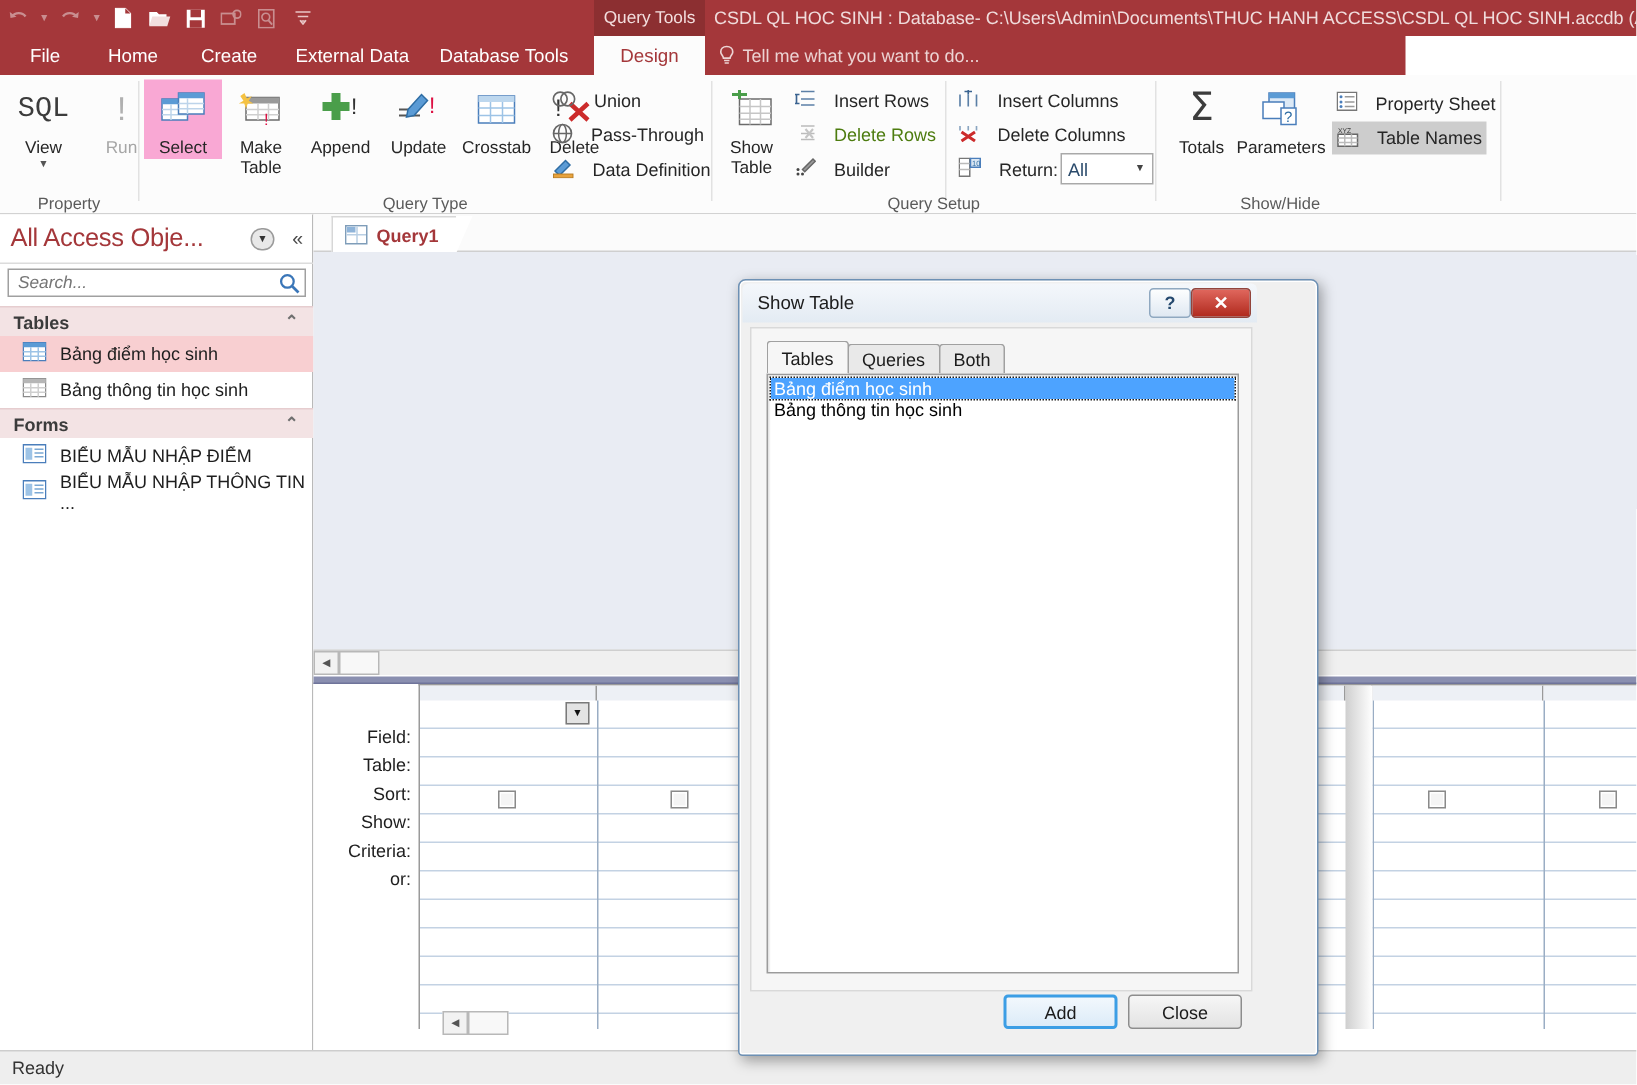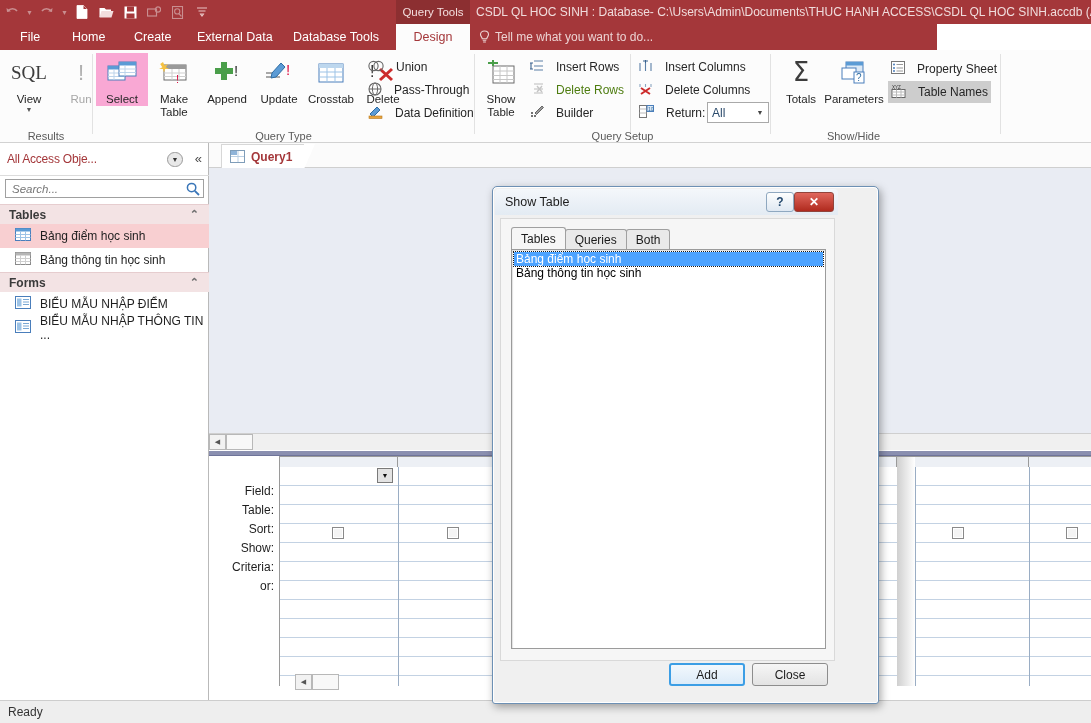--- a/index.html
+++ b/index.html
@@ -91,21 +91,21 @@
   
   .navpane {
     position: absolute; top: 0; left: 0; width: 209px; height: 557px;
     background: #ffffff; border-right: 1px solid #b9b9b9;
   }
   .nav-header {
     position: absolute; top: 0; left: 0; width: 209px; height: 33px;
     display: flex; align-items: center; padding-left: 7px;
     border-bottom: 1px solid #dcdcdc;
   }
-  .nav-title { font-size: 12px; color: #a4373a; letter-spacing: -0.2px; white-space: nowrap; }
+  .nav-title { font-size: 17px; color: #a4373a; letter-spacing: -0.2px; white-space: nowrap; }
   .nav-drop {
     position: absolute; right: 26px; top: 9px; width: 16px; height: 15px;
     border: 1px solid #9a9a9a; border-radius: 8px; background: #e8e8e8;
     display: flex; align-items: center; justify-content: center;
     font-size: 7px; color: #333;
   }
   .nav-collapse { position: absolute; right: 7px; top: 8px; font-size: 13px; color: #4a4a4a; }
   .nav-search {
     position: absolute; top: 36px; left: 5px; width: 199px; height: 19px;
     border: 1px solid #a0a0a0; background: #fff;
@@ -364,29 +364,29 @@
       <path d="M6 1 C3.4 1 2 2.8 2 4.6 C2 6.3 3.6 7.2 3.8 8.7 H8.2 C8.4 7.2 10 6.3 10 4.6 C10 2.8 8.6 1 6 1 Z" fill="none" stroke="#ecd3d3" stroke-width="1.1"></path>
       <path d="M4.2 10.3 H7.8 M4.6 12 H7.4" stroke="#ecd3d3" stroke-width="1.1"></path>
     </svg>
     <span>Tell me what you want to do...</span>
   </div>
 
   <div class="ribbon">
 
     <div class="rgroup" style="left:0; width:92px;">
       <div class="bigbtn" style="left:3px;">
-        <span class="glyph" style="font-size:19px;color:#3c3c3c;font-family:Liberation Serif, serif;">SQL</span>
+        <span class="glyph" style="font-size:19px;color:#3c3c3c;font-family:Liberation Mono, monospace;">SQL</span>
         <span>View</span>
         <span style="font-size:7px;color:#555;">▼</span>
       </div>
       <div class="bigbtn disabled" style="left:55px;">
         <span class="glyph" style="font-size:22px;color:#b0b0b0;">!</span>
         <span>Run</span>
       </div>
-      <div class="glabel">Results</div>
+      <div class="glabel">Property</div>
     </div>
     <div class="gsep" style="left:92px;"></div>
 
     <div class="rgroup" style="left:93px; width:381px;">
       <div class="bigbtn sel" style="left:3px;">
         <span class="glyph">
           <svg width="30" height="24" viewBox="0 0 30 24">
               <rect x="1" y="5" width="17" height="14" fill="#fff" stroke="#4a7ebb"></rect>
               <rect x="1" y="5" width="17" height="3.5" fill="#5b9bd5"></rect>
               <path d="M1 12 H18 M1 15.5 H18 M7 8.5 V19" stroke="#bdd4ea"></path>

